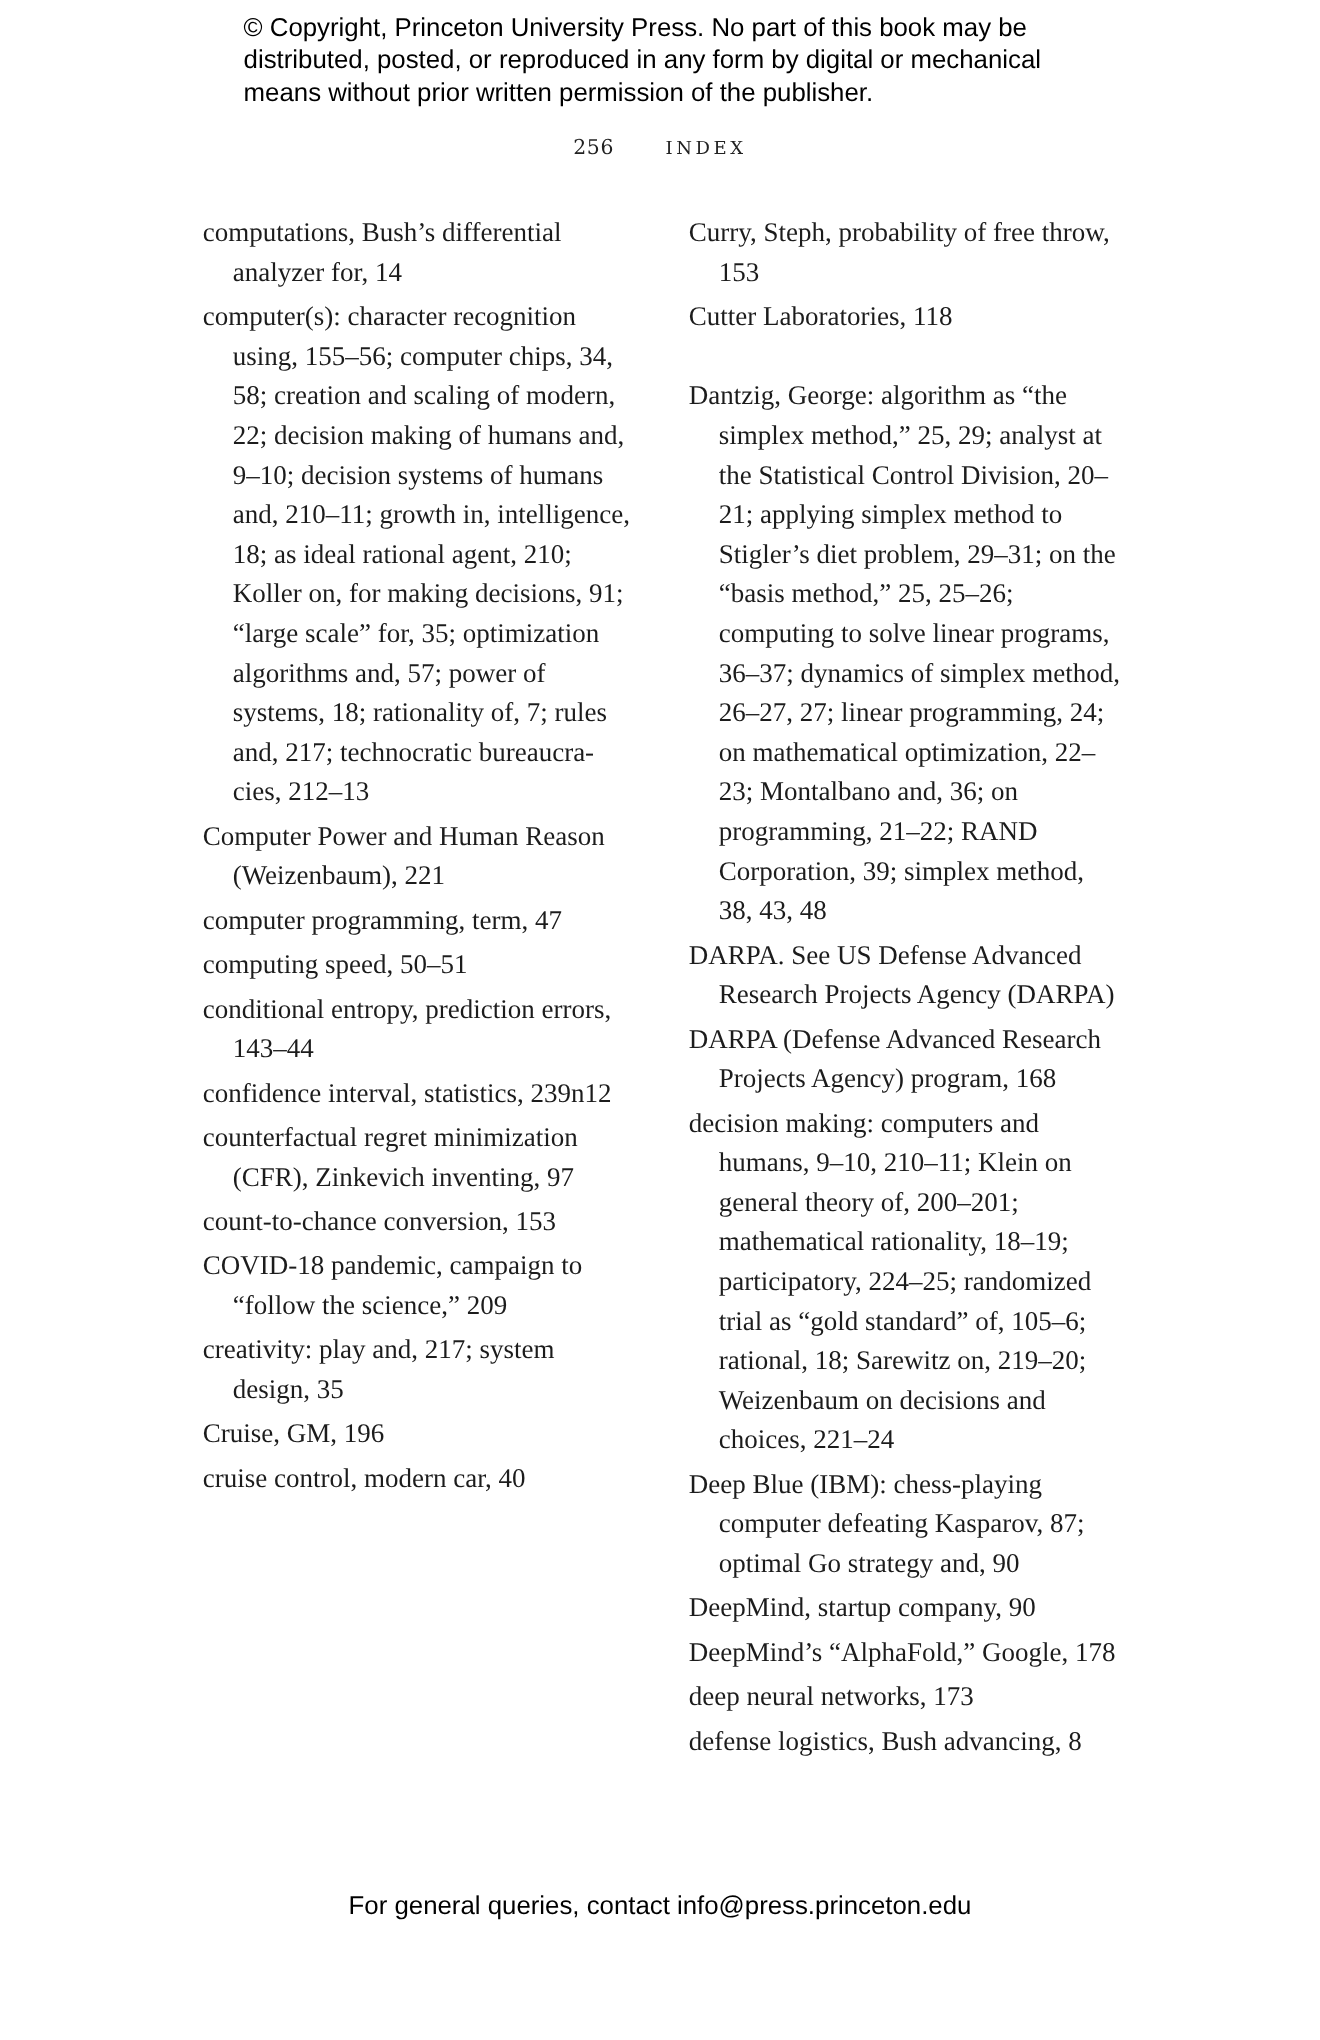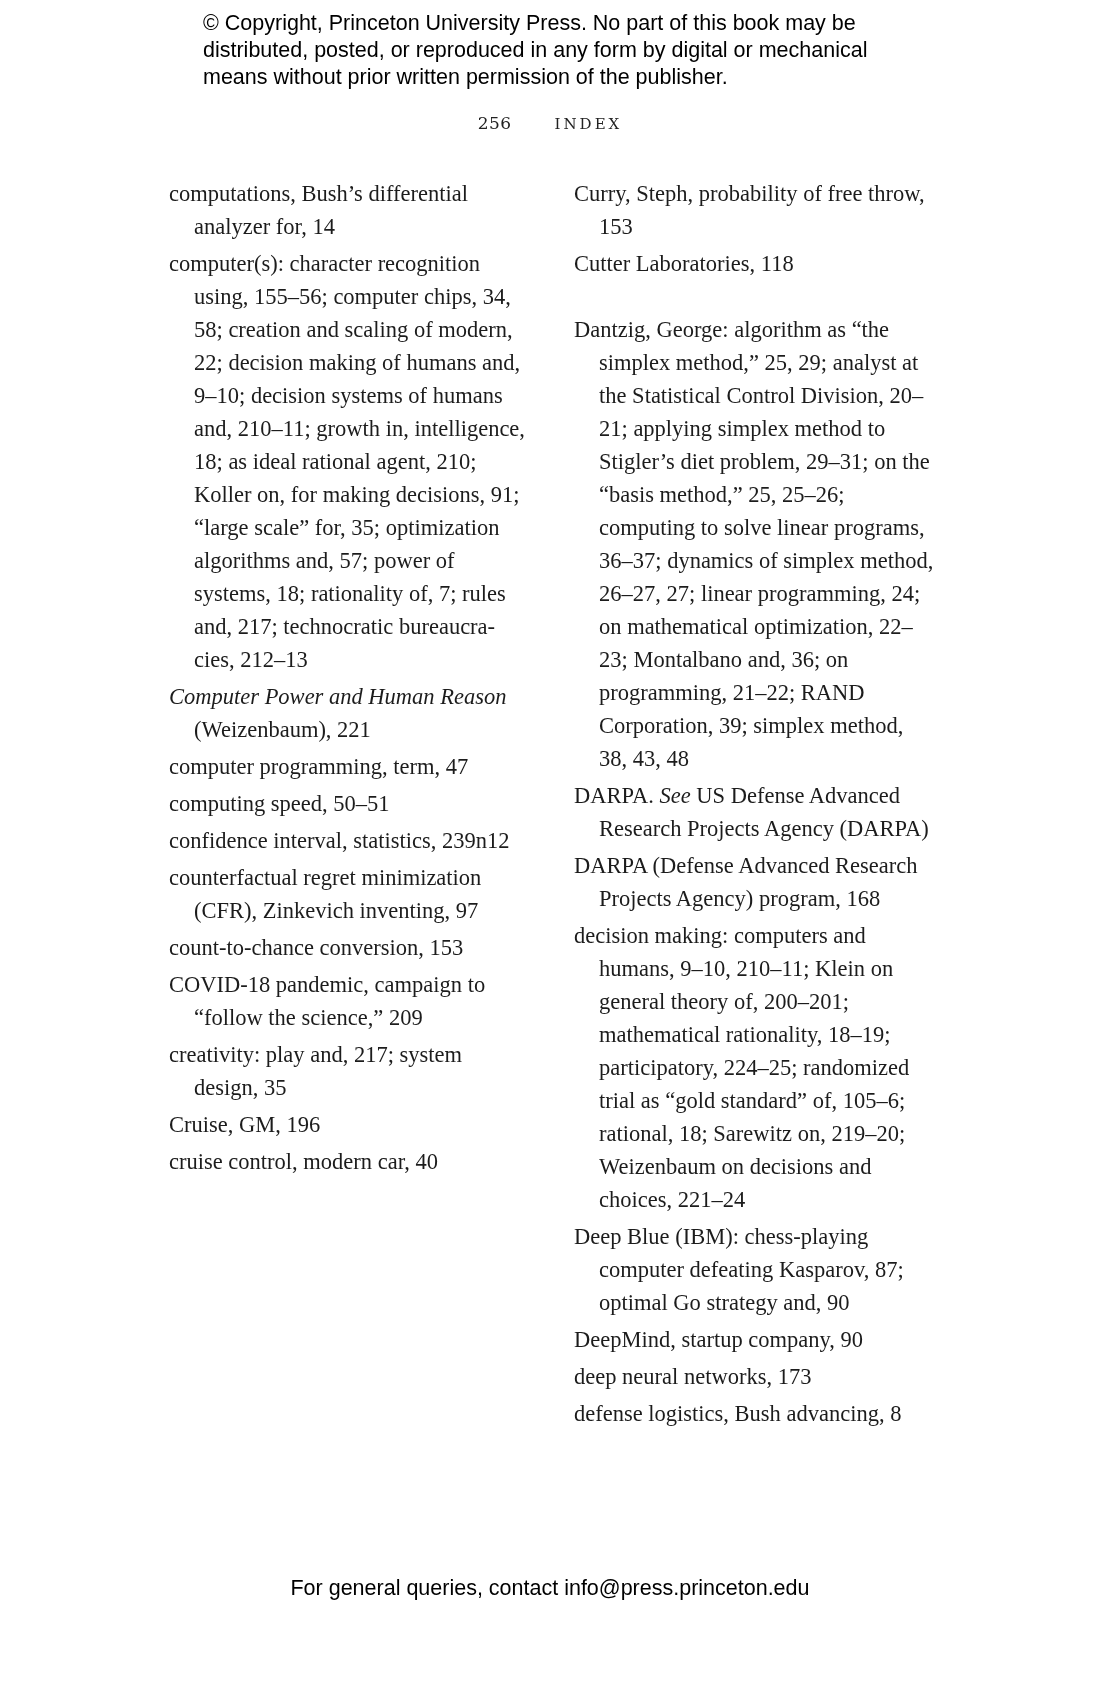--- a/index.html
+++ b/index.html
@@ -53,21 +53,21 @@
     .column.left { left: 165px; width: 370px; }
     .column.right { left: 570px; width: 370px; }
     .entry {
       padding-left: 25px;
       text-indent: -25px;
       margin: 4px;
     }
     .entry.gap-before {
       margin-top: 33px;
     }
-    .it { font-style: italic; }
+    .it { }
     .footer {
       position: absolute;
       top: 1576px;
       left: 0;
       width: 1100px;
       text-align: center;
       font-family: "Liberation Sans", sans-serif;
       font-size: 21.5px;
       color: #000;
     }
@@ -85,34 +85,36 @@
   <span class="folio">256</span>
   <span class="section-title">INDEX</span>
 </div>
 
 <div class="column left" id="col-left">
     <p class="entry"><span>computations, Bush’s differential analyzer for, 14</span></p>
     <p class="entry"><span>computer(s): character recognition using, 155–56; computer chips, 34, 58; creation and scaling of modern, 22; decision making of humans and, 9–10; decision systems of humans and, 210–11; growth in, intelligence, 18; as ideal rational agent, 210; Koller on, for making decisions, 91; “large scale” for, 35; optimization algorithms and, 57; power of systems, 18; rationality of, 7; rules and, 217; technocratic bureaucra-cies, 212–13</span></p>
     <p class="entry"><span class="it">Computer Power and Human Reason</span><span> (Weizenbaum), 221</span></p>
     <p class="entry"><span>computer programming, term, 47</span></p>
     <p class="entry"><span>computing speed, 50–51</span></p>
+    <p class="entry"><span>conditional entropy, prediction errors, 143–44</span></p>
     <p class="entry"><span>confidence interval, statistics, 239n12</span></p>
     <p class="entry"><span>counterfactual regret minimization (CFR), Zinkevich inventing, 97</span></p>
     <p class="entry"><span>count-to-chance conversion, 153</span></p>
     <p class="entry"><span>COVID-18 pandemic, campaign to “follow the science,” 209</span></p>
     <p class="entry"><span>creativity: play and, 217; system design, 35</span></p>
     <p class="entry"><span>Cruise, GM, 196</span></p>
     <p class="entry"><span>cruise control, modern car, 40</span></p>
   </div>
 <div class="column right" id="col-right">
     <p class="entry"><span>Curry, Steph, probability of free throw, 153</span></p>
     <p class="entry"><span>Cutter Laboratories, 118</span></p>
     <p class="entry gap-before"><span>Dantzig, George: algorithm as “the simplex method,” 25, 29; analyst at the Statistical Control Division, 20–21; applying simplex method to Stigler’s diet problem, 29–31; on the “basis method,” 25, 25–26; computing to solve linear programs, 36–37; dynamics of simplex method, 26–27, 27; linear programming, 24; on mathematical optimization, 22–23; Montalbano and, 36; on programming, 21–22; RAND Corporation, 39; simplex method, 38, 43, 48</span></p>
     <p class="entry"><span>DARPA. </span><span class="it">See</span><span> US Defense Advanced Research Projects Agency (DARPA)</span></p>
     <p class="entry"><span>DARPA (Defense Advanced Research Projects Agency) program, 168</span></p>
     <p class="entry"><span>decision making: computers and humans, 9–10, 210–11; Klein on general theory of, 200–201; mathematical rationality, 18–19; participatory, 224–25; randomized trial as “gold standard” of, 105–6; rational, 18; Sarewitz on, 219–20; Weizenbaum on decisions and choices, 221–24</span></p>
     <p class="entry"><span>Deep Blue (IBM): chess-playing computer defeating Kasparov, 87; optimal Go strategy and, 90</span></p>
     <p class="entry"><span>DeepMind, startup company, 90</span></p>
+    <p class="entry"><span>DeepMind’s “AlphaFold,” Google, 178</span></p>
     <p class="entry"><span>deep neural networks, 173</span></p>
     <p class="entry"><span>defense logistics, Bush advancing, 8</span></p>
   </div>
 
 <div class="footer">For general queries, contact info@press.princeton.edu</div>
 
 </body></html>

